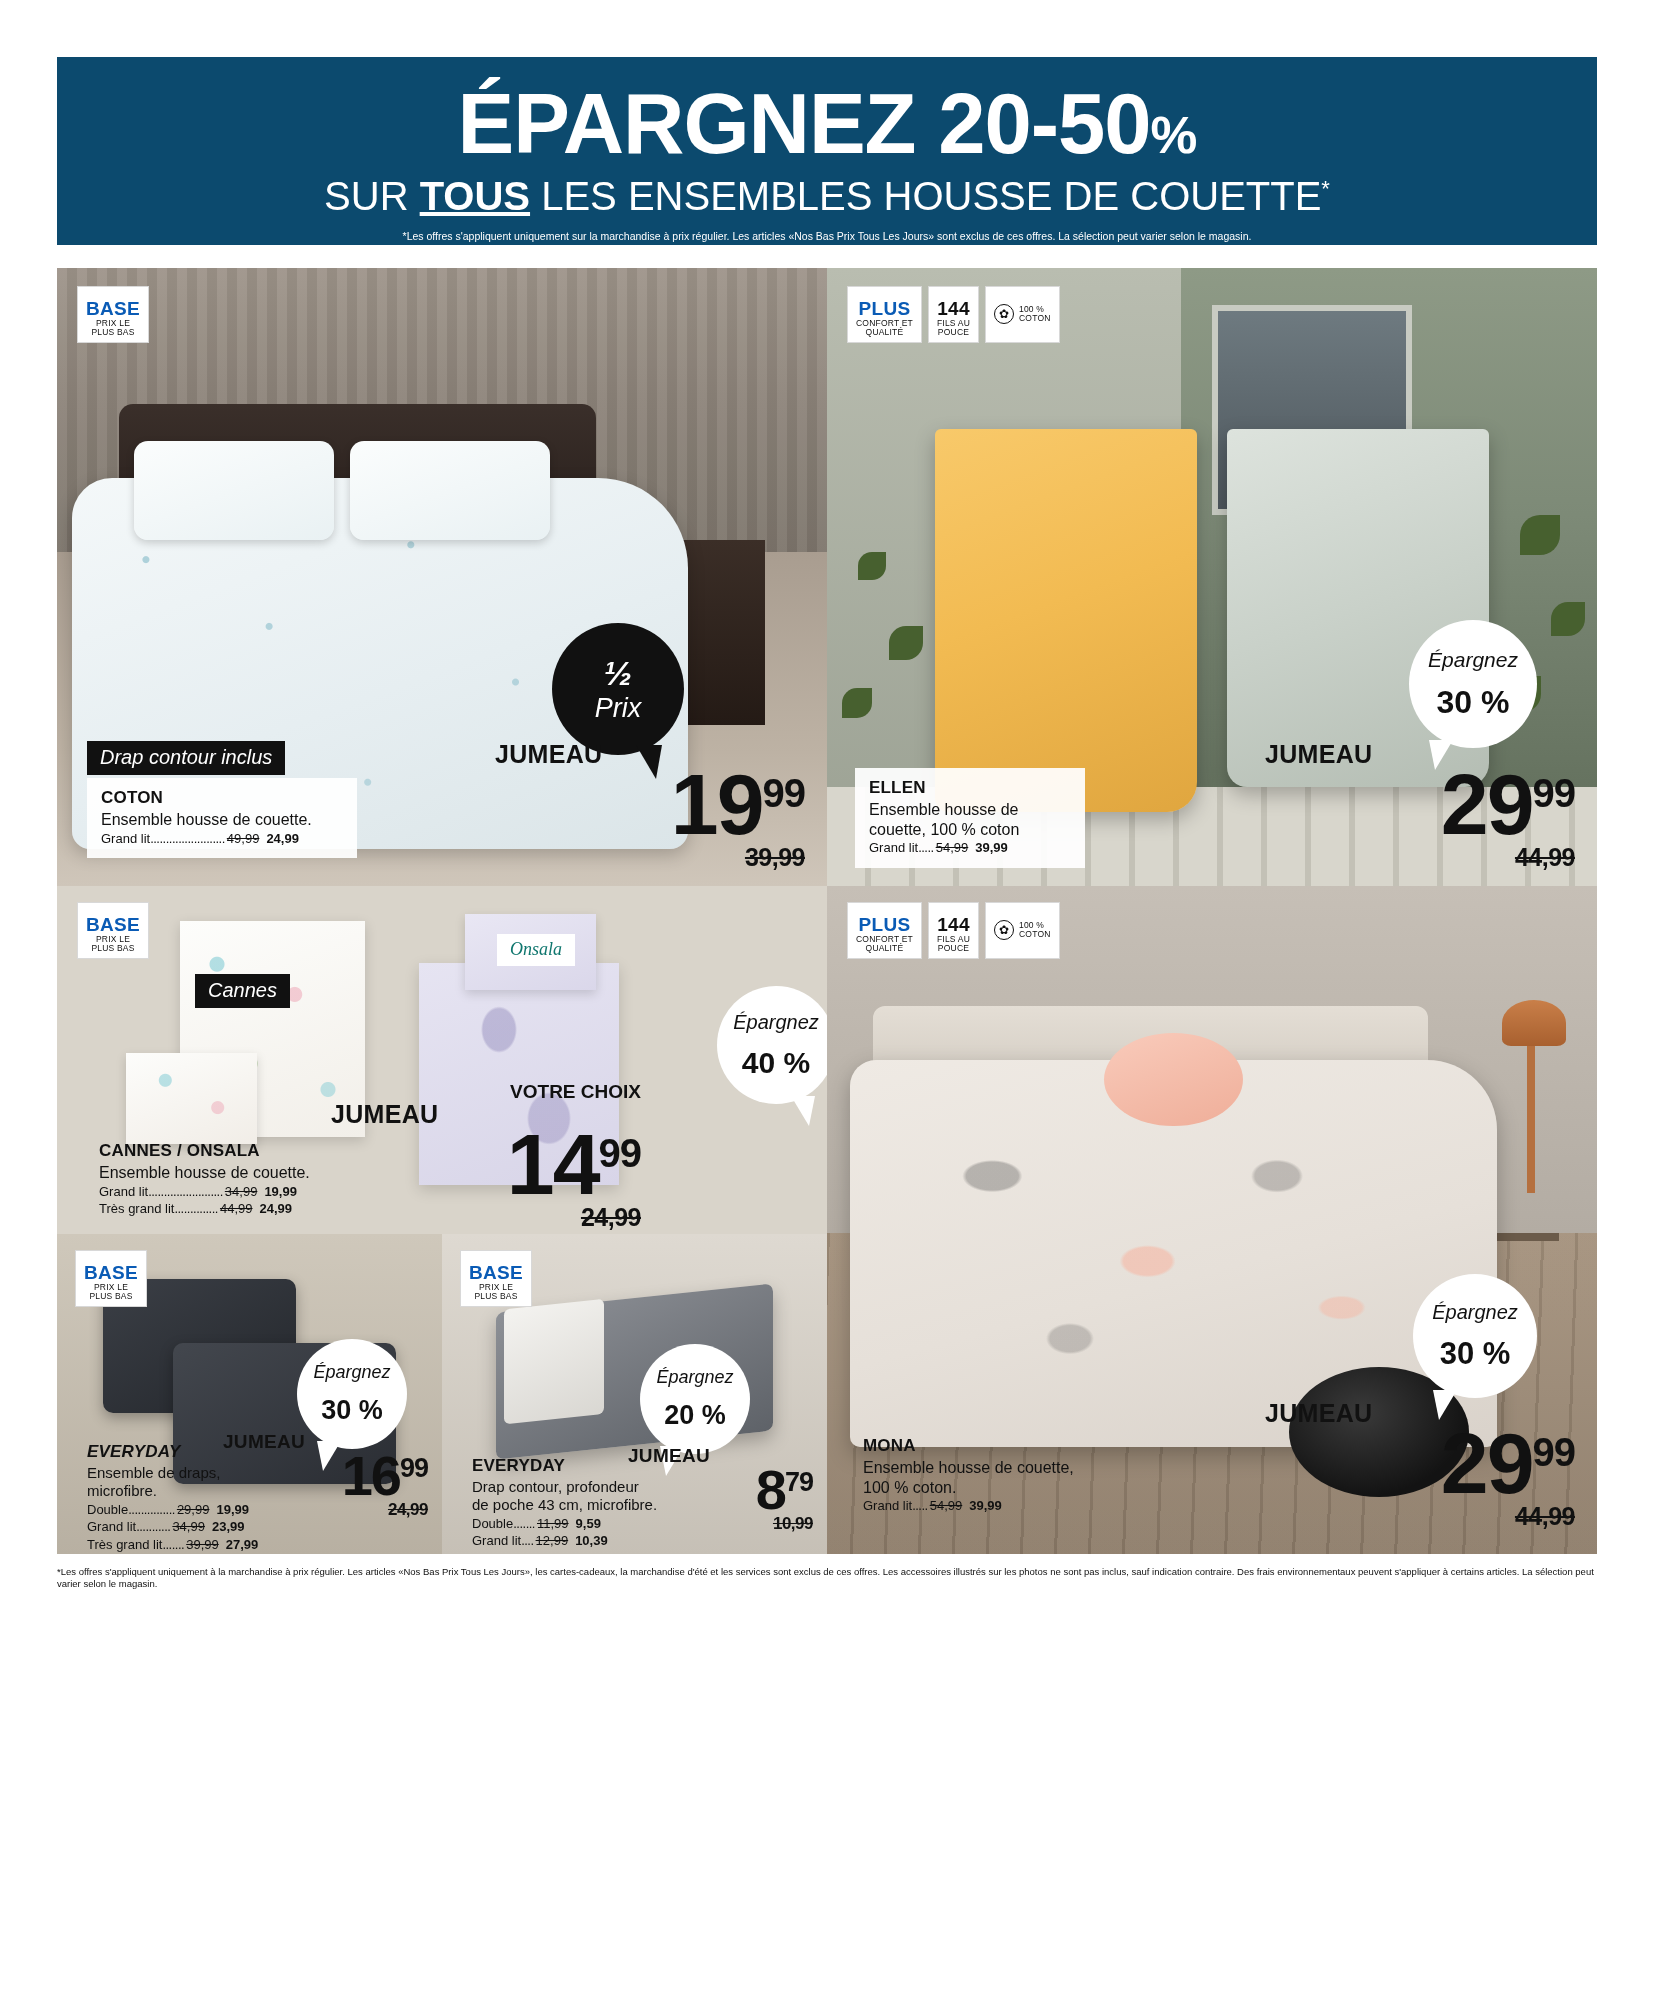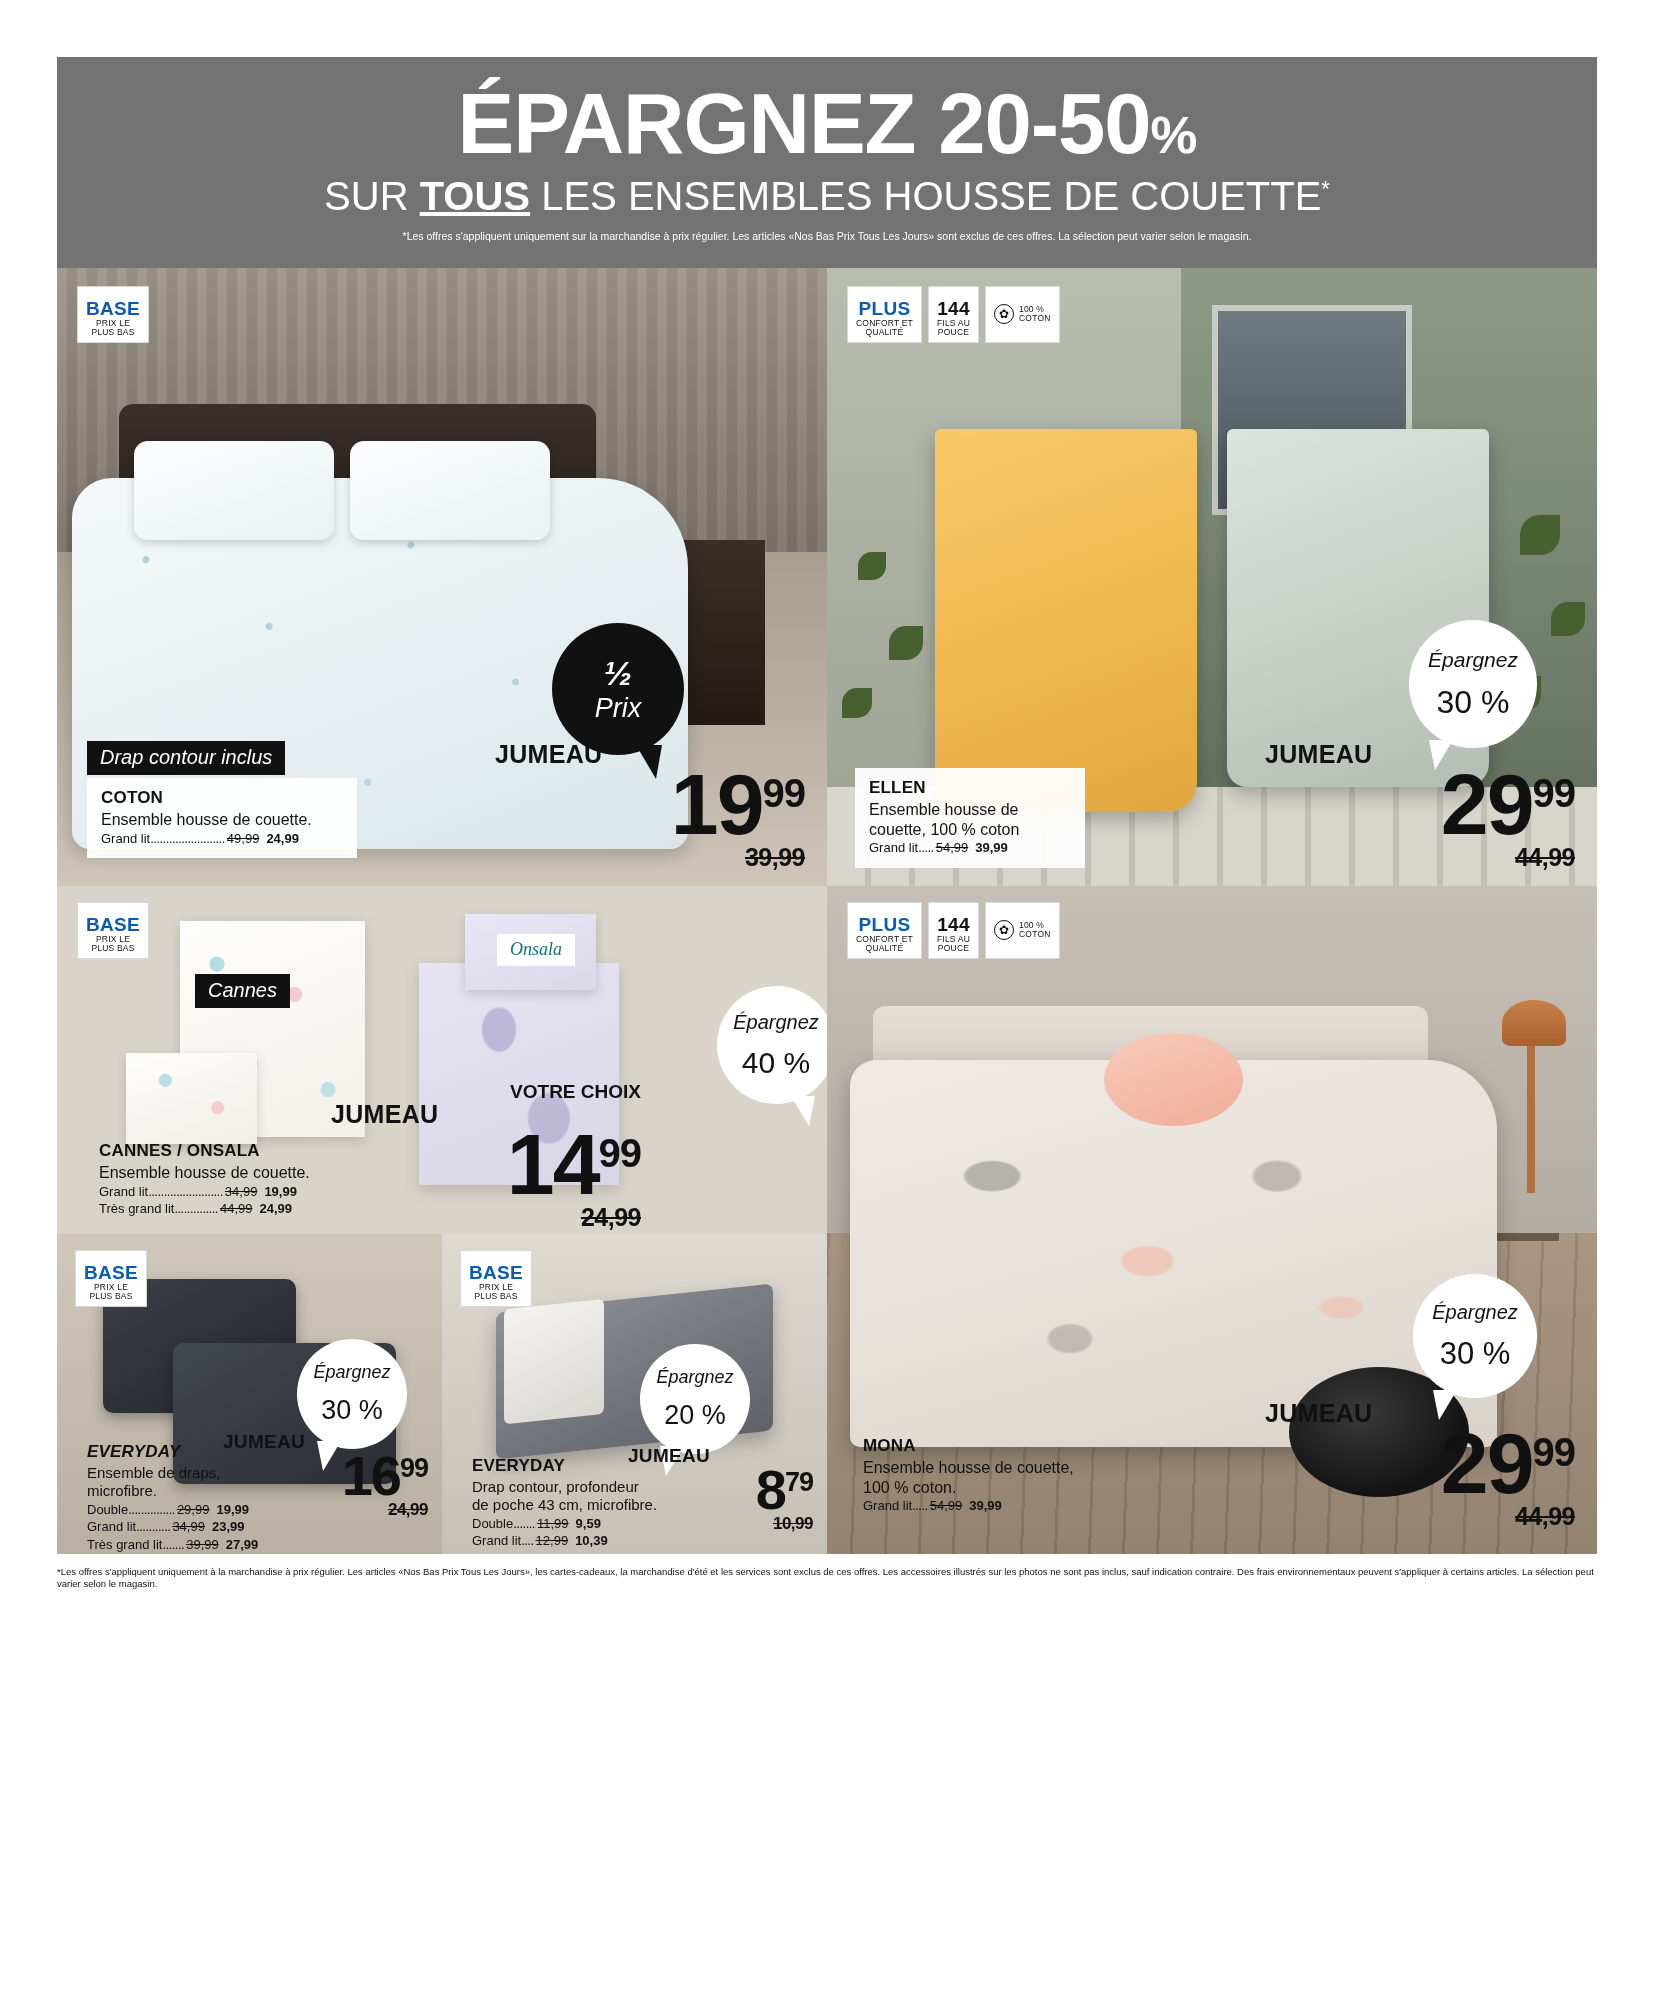--- a/index.html
+++ b/index.html
@@ -7,22 +7,22 @@
   body {
     width:1655px; height:2000px;
     background:#ffffff;
     font-family:"Liberation Sans", sans-serif;
     overflow:hidden;
   }
   .page { position:relative; width:1655px; height:2000px; background:#fff; }
 
   
   .header {
-    position:absolute; left:57px; top:57px; width:1540px; height:211px;
-    background:#737373; color:#fff; text-align:center;
+    position:absolute; left:57px; top:57px; width:1540px; height:188px;
+    background:#0c4a6e; color:#fff; text-align:center;
   }
   .header h1 {
     margin:0; padding-top:24px;
     font-size:85px; font-weight:bold; letter-spacing:-1px; line-height:1.0;
   }
   .header h2 {
     margin:0; padding-top:8px;
     font-size:40px; font-weight:normal; line-height:1.1;
   }
   .header h2 b { font-weight:bold; }
@@ -192,21 +192,21 @@
   .bubble {
     position:absolute; border-radius:50%; display:flex; flex-direction:column;
     align-items:center; justify-content:center; text-align:center; z-index:7;
   }
   .bubble:after {
     content:""; position:absolute; width:0; height:0;
   }
   .bubble.black { background:#111; color:#fff; }
   .bubble.white { background:#fff; color:#111; }
   .bubble .l1 { font-style:italic; }
-  .bubble .l2 { font-weight:normal;margin-top:12px; }
+  .bubble .l2 { font-weight:bold;margin-top:12px; }
 
   .tail-black-br:after {
     bottom:-24px; right:22px;
     border-left:20px solid transparent; border-right:6px solid transparent;
     border-top:34px solid #111;
   }
   .tail-white-br:after {
     bottom:-22px; right:20px;
     border-left:18px solid transparent; border-right:6px solid transparent;
     border-top:30px solid #fff;

